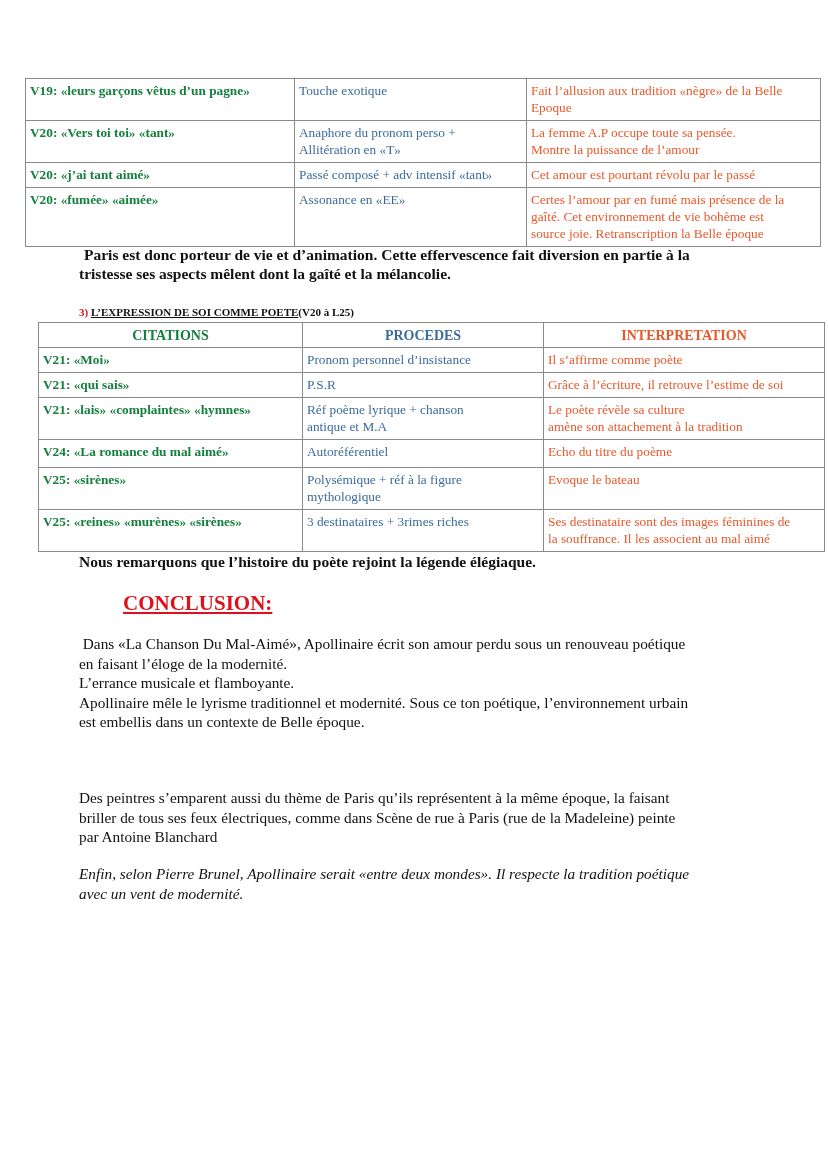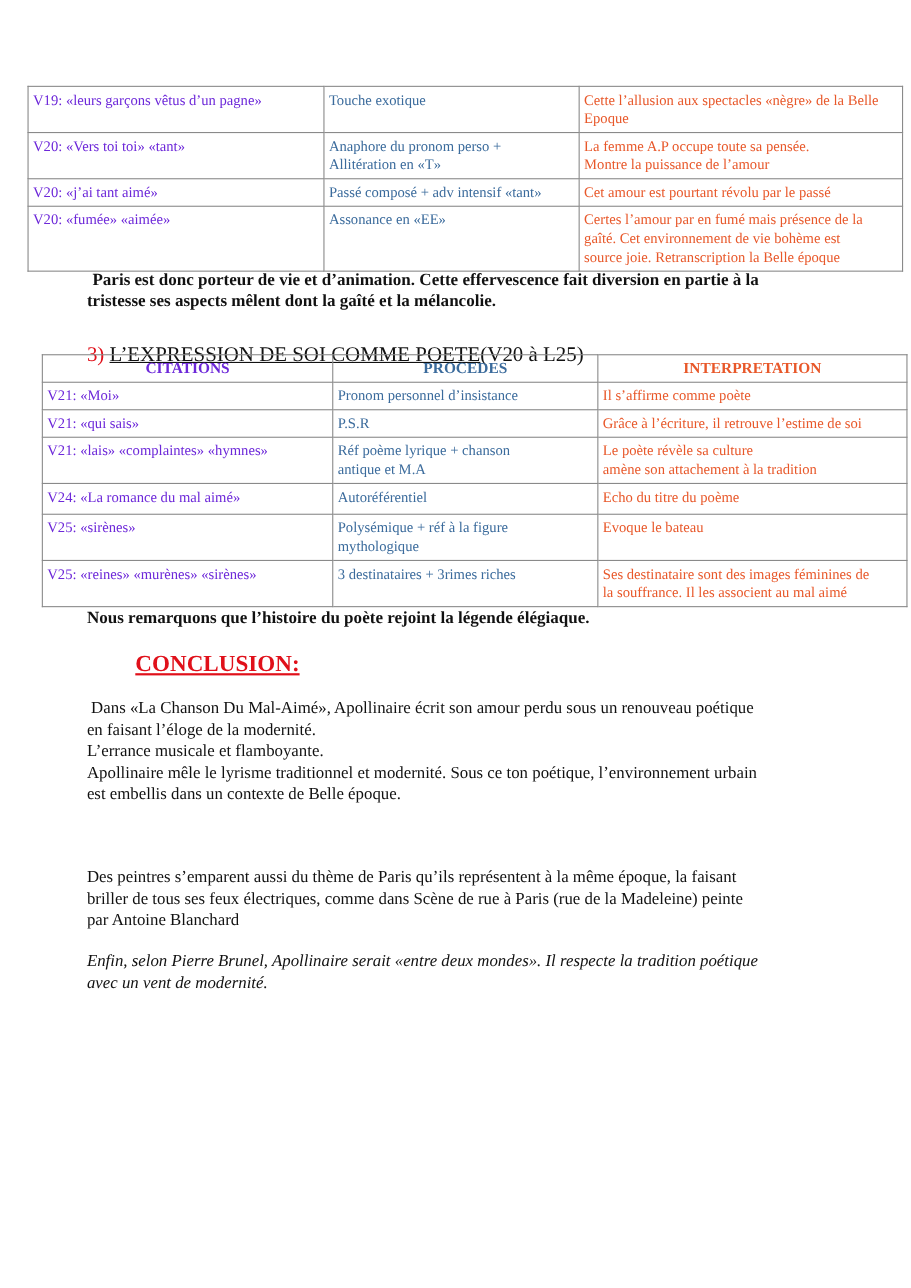--- a/index.html
+++ b/index.html
@@ -27,21 +27,21 @@
       vertical-align: top;
       padding: 3px 4px 4px 4px;
       text-align: left;
     }
     th {
       font-weight: bold;
       text-align: center;
       padding: 4px 4px 3px 4px;
       font-size: 14px;
     }
-    .c-cit { color: #6d28d9; }
+    .c-cit { color: #15803d; font-weight: bold; }
     .c-pro { color: #3b6b9c; }
     .c-int { color: #e8582a; }
 
     #table1 { left: 25px; top: 78px; width: 795px; }
     #table1 col.c1 { width: 269px; }
     #table1 col.c2 { width: 232px; }
     #table1 col.c3 { width: 294px; }
 
     #table2 { left: 38px; top: 322px; width: 786px; }
     #table2 col.c1 { width: 264px; }
@@ -54,23 +54,23 @@
       font-size: 15.5px;
       line-height: 19px;
       color: #111;
     }
     #para-paris { left: 79px; top: 245px; width: 700px; }
     #para-paris .first { padding-left: 5px; }
 
     #section3 {
       position: absolute;
       left: 79px;
-      top: 313px;
-      font-weight: normal;
-      font-size: 19px;
+      top: 302px;
+      font-weight: bold;
+      font-size: 11px;
       line-height: 20px;
       color: #111;
       white-space: nowrap;
     }
     #section3 .num { color: #e0101a; }
     #section3 .title { text-decoration: underline; }
 
     #para-legende { left: 79px; top: 552px; width: 700px; }
 
     #conclusion-heading {
@@ -105,21 +105,21 @@
   <colgroup>
       <col class="c1">
       <col class="c2">
       <col class="c3">
     </colgroup>
   <tbody>
     <tr style="height:41px">
       <td class="c-cit">V19: «leurs garçons vêtus d’un pagne»</td>
       <td class="c-pro">Touche exotique</td>
       <td class="c-int">
-        <span>Cette l’allusion aux spectacles «nègre» de la Belle</span><br>
+        <span>Fait l’allusion aux tradition «nègre» de la Belle</span><br>
         <span>Epoque</span>
       </td>
     </tr>
     <tr style="height:42px">
       <td class="c-cit">V20: «Vers toi toi» «tant»</td>
       <td class="c-pro">
         <span>Anaphore du pronom perso +</span><br>
         <span>Allitération en «T»</span>
       </td>
       <td class="c-int">

